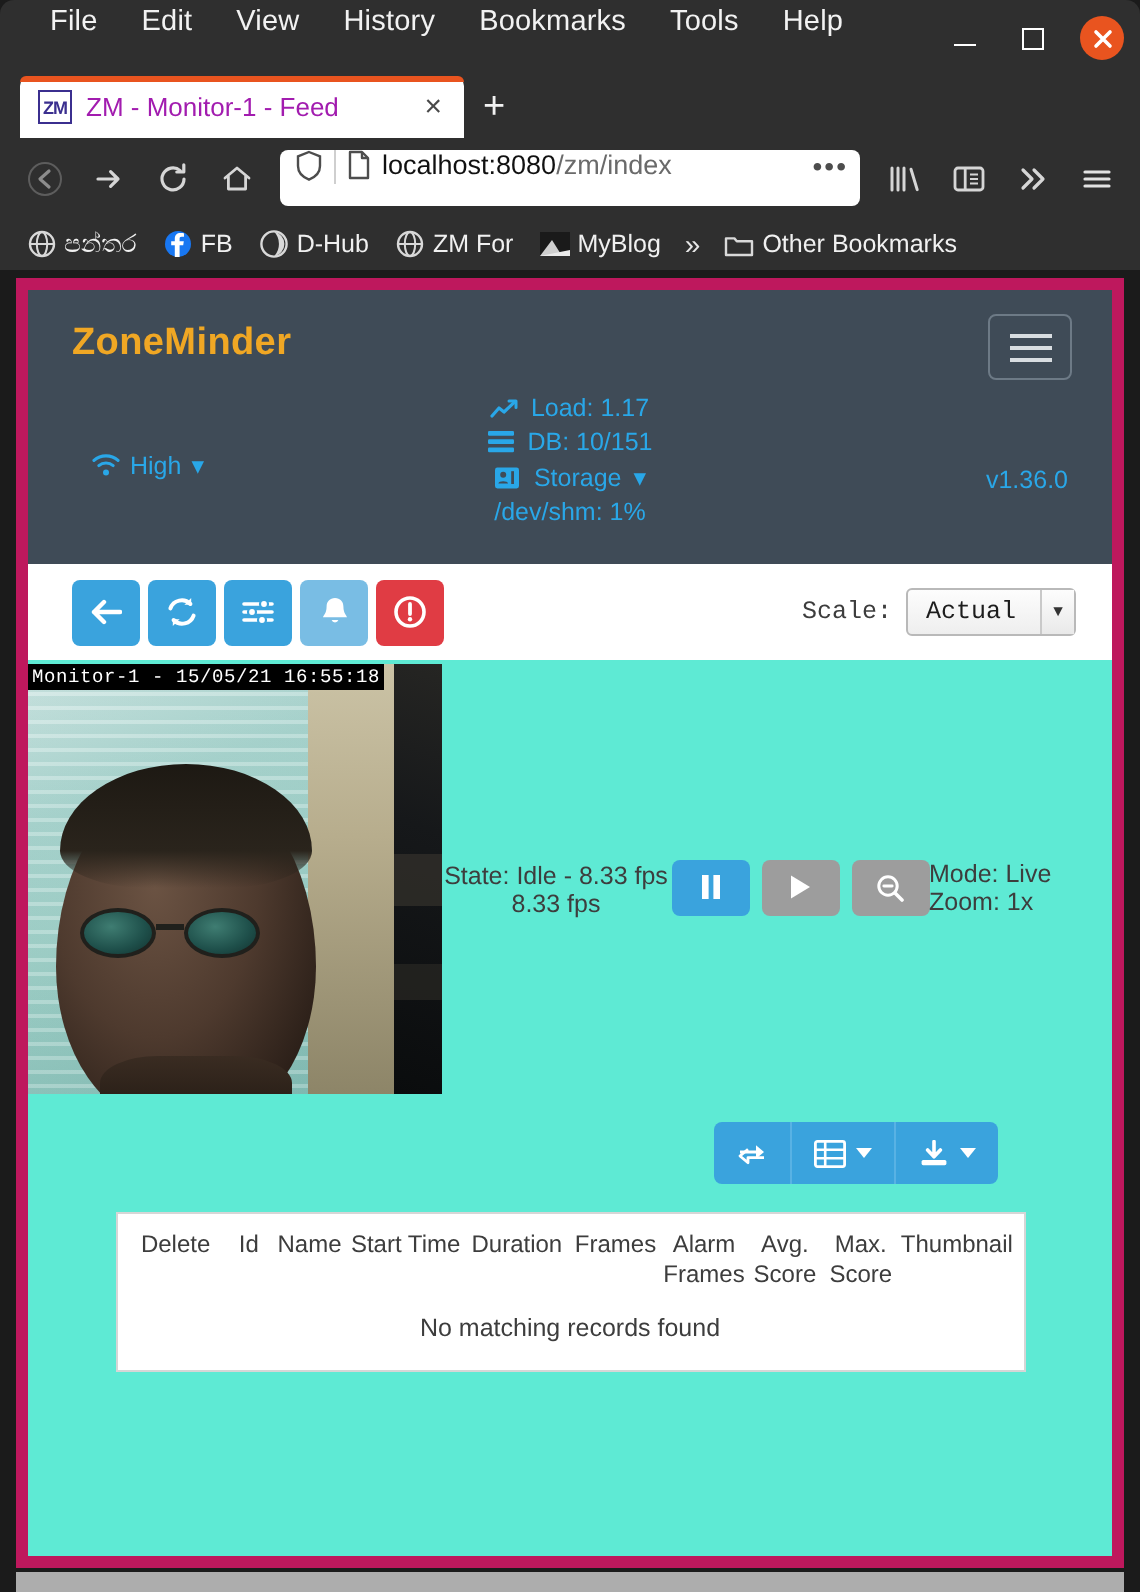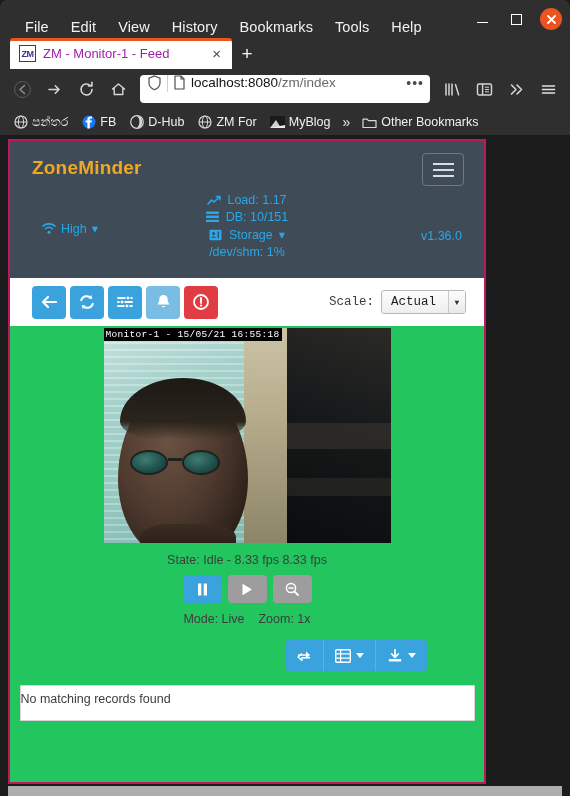--- a/index.html
+++ b/index.html
@@ -13,21 +13,21 @@
   
   #window {
     position: absolute; left: 0; top: 0;
     width: 570px; height: 796px;
     background: #1b1b1b;
   }
   #titlebar {
     position: relative;
     height: 38px;
     background: #2f2f2f;
-    display: flex; align-items: flex-end;
+    display: flex; align-items: flex-start;
     padding-left: 14px;
     border-top-left-radius: 7px;
     border-top-right-radius: 7px;
   }
   .menu-item {
     color: #f2f2f2;
     font-size: 14.5px;
     padding: 3px 11px;
     white-space: nowrap;
     letter-spacing: .1px;
@@ -138,23 +138,23 @@
     padding: 2px 5px;
     color: #f0f0f0; font-size: 12.5px;
     white-space: nowrap;
   }
   .bm-ico { width: 15px; height: 15px; flex: none; display:flex; align-items:center; justify-content:center; }
   .bm-chev { color: #e8e8e8; font-size: 14px; padding: 0 4px; }
 
   
   #viewport {
     position: absolute; left: 8px; top: 139px;
-    width: 478px; height: 645px;
-    background: #22c55e;
-    border: 2px solid #be185d;
+    width: 554px; height: 645px;
+    background: #5eead4;
+    border: 6px solid #be185d;
     overflow: hidden;
   }
 
   
   #zm-header {
     background: #3f4b57;
     height: 137px;
     position: relative;
     color: #9fd2f2;
   }
@@ -230,21 +230,21 @@
     position: absolute; right: 0; top: 0; bottom: 0;
     width: 17px;
     border-left: 1px solid #c9c9c9;
     display: flex; align-items: center; justify-content: center;
     font-size: 8px; color: #333;
     background: linear-gradient(#fdfdfd, #e9e9e9);
   }
 
   
   #feed-wrap {
-    display: flex; flex-direction: column; align-items: center;
+    display: flex; flex-direction: row; align-items: center;
     padding-top: 2px;
   }
   #feed {
     width: 287px; height: 215px;
     position: relative;
     overflow: hidden;
     background: #101417;
   }
   .fb { position: absolute; }
   #feed-win {
@@ -368,21 +368,21 @@
     font-size: 12px; color: #3d3d3d;
   }
   .th {
     flex: 1;
     text-align: center;
     line-height: 15px;
     white-space: nowrap;
   }
   .th.two { white-space: normal; }
   #events-empty {
-    text-align: left;
+    text-align: center;
     font-size: 12.5px; color: #3d3d3d;
     padding: 6px 0 14px 0;
   }
 
   
   #bottom-strip {
     position: absolute; left: 8px; bottom: 0;
     width: 554px; height: 10px;
     background: #adadad;
   }
@@ -734,19 +734,31 @@
                 <path d="M8 0.8 V7.4 M4.8 5 L8 8.4 L11.2 5" fill="none" stroke="#fff" stroke-width="1.8" stroke-linecap="round" stroke-linejoin="round"></path>
                 <rect x="1.8" y="10" width="12.4" height="2.6" rx="0.8" fill="#fff"></rect>
               </svg>
           </span>
           <span class="caret"></span>
         </div>
       </div>
     </div>
 
     <div id="events-table">
+      <div id="events-head">
+        <div class="th">Delete</div>
+        <div class="th" style="flex:.45">Id</div>
+        <div class="th" style="flex:.75">Name</div>
+        <div class="th" style="flex:1.15">Start Time</div>
+        <div class="th" style="flex:1.05">Duration</div>
+        <div class="th" style="flex:.9">Frames</div>
+        <div class="th two" style="flex:.85">Alarm Frames</div>
+        <div class="th two" style="flex:.75">Avg. Score</div>
+        <div class="th two" style="flex:.75">Max. Score</div>
+        <div class="th" style="flex:1.15">Thumbnail</div>
+      </div>
       <div id="events-empty">No matching records found</div>
     </div>
 
   </div>
 
   <div id="bottom-strip"></div>
 </div>
 
 </body></html>

